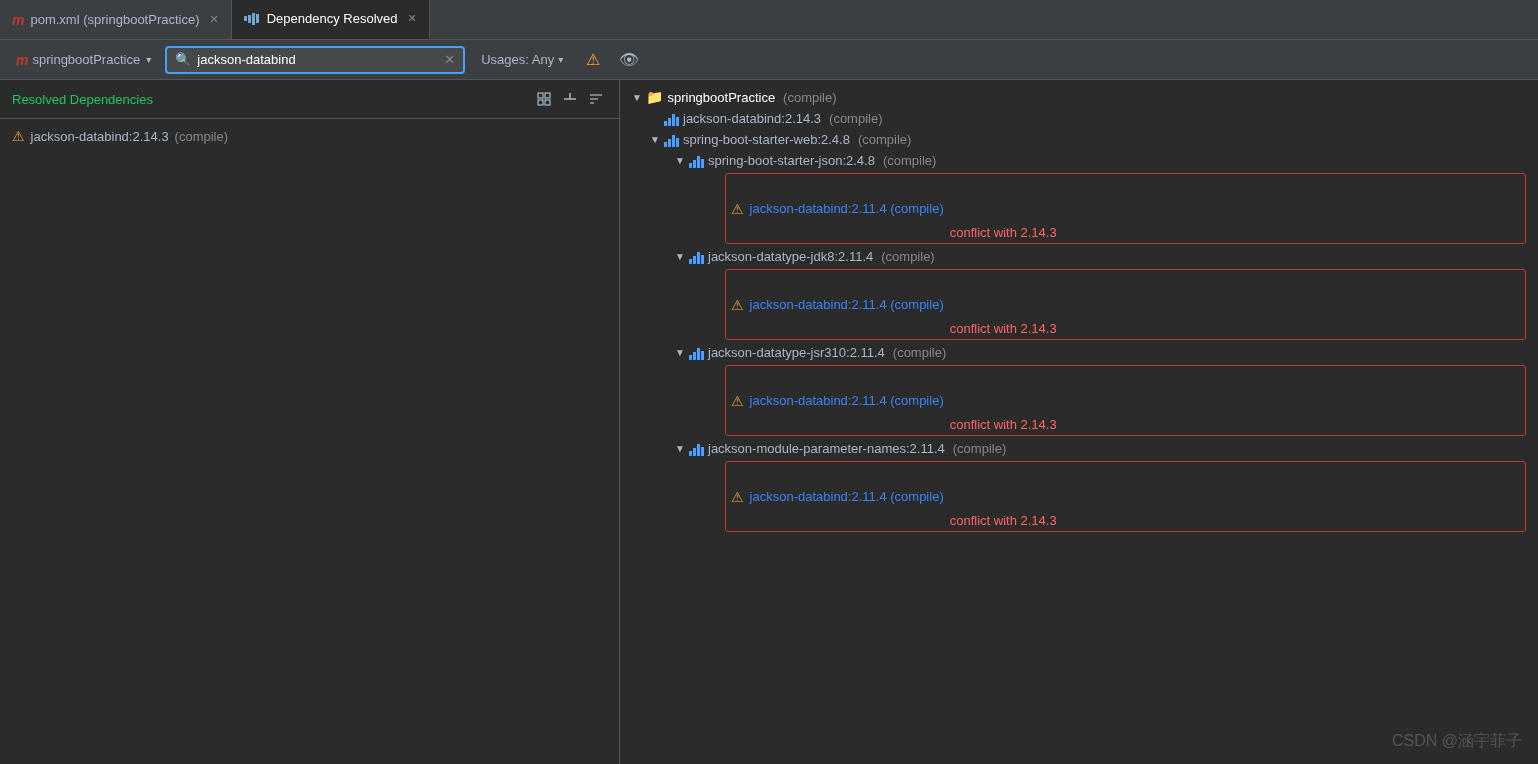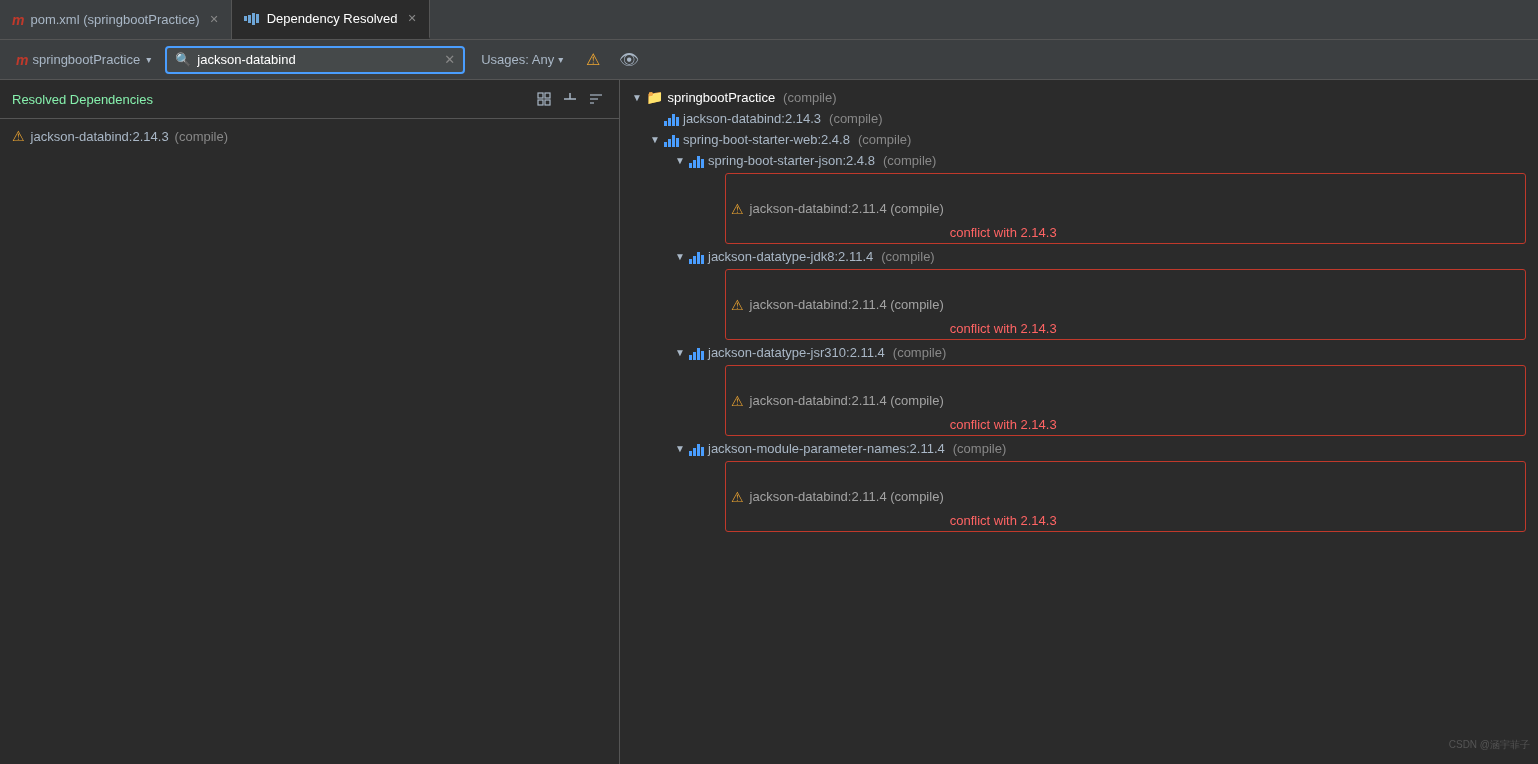--- a/index.html
+++ b/index.html
@@ -115,21 +115,21 @@
     .panel-header {
       display: flex;
       align-items: center;
       padding: 8px 12px;
       border-bottom: 1px solid #555;
       background: #2b2b2b;
       gap: 8px;
     }
     .panel-title {
       font-size: 13px;
-      color: #86efac;
+      color: #22c55e;
       font-weight: normal;
     }
     .panel-tools {
       margin-left: auto;
       display: flex;
       gap: 4px;
     }
     .panel-tool-btn {
       width: 22px; height: 22px;
       display: flex; align-items: center; justify-content: center;
@@ -252,34 +252,34 @@
       align-items: center;
       padding: 3px 5px;
       gap: 6px;
       white-space: nowrap;
       border: 1.5px solid #c0392b;
       border-radius: 3px;
       margin: 2px 0;
     }
     .conflict-indent-4 { margin-left: 105px; margin-right: 12px; }
     .conflict-text {
-      color: #a3a3a3;
+      color: #3b82f6;
     }
     .conflict-keyword {
       color: #ff6464;
       margin-top: 48px;
     }
 
     
     .watermark {
       position: absolute;
       bottom: 12px;
-      right: 8px;
+      right: 16px;
       color: #555;
-      font-size: 10px;
+      font-size: 16px;
     }
 
     
     .maven-m {
       font-weight: 900;
       font-style: italic;
       color: #c0392b;
       font-size: 14px;
     }
     .dep-analyzer-icon {

